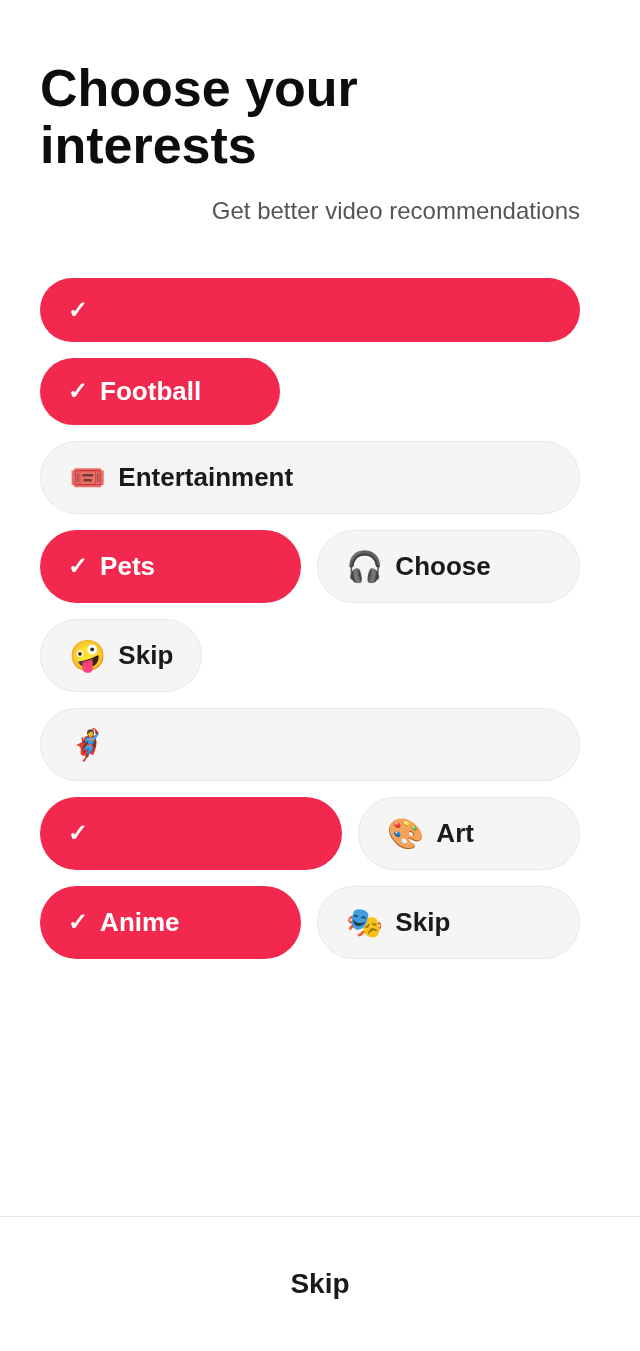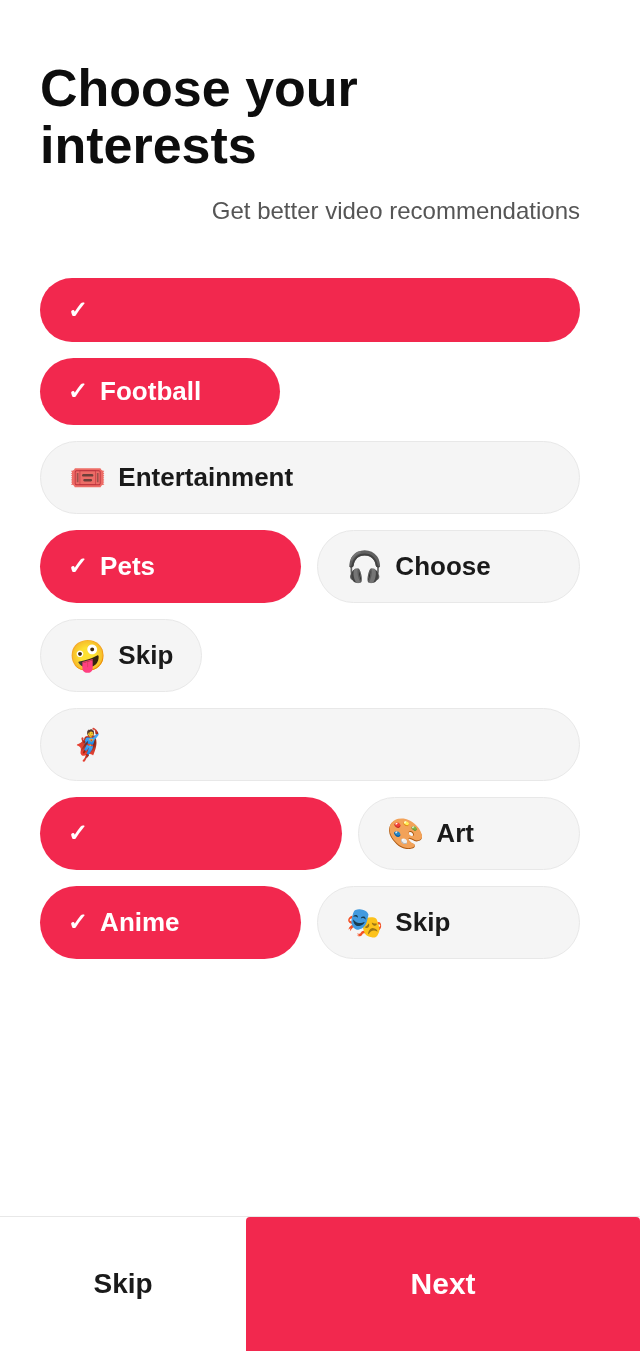--- a/index.html
+++ b/index.html
@@ -179,14 +179,13 @@
         <span class="chip-icon">🎭</span>
         <span>Skip</span>
       </button>
     </div>
 
   </div>
 </div>
 
 <div class="bottom-bar">
   <button class="btn-skip">Skip</button>
-  <button class="btn-next">Next</button>
 </div>
 
 </body></html>

